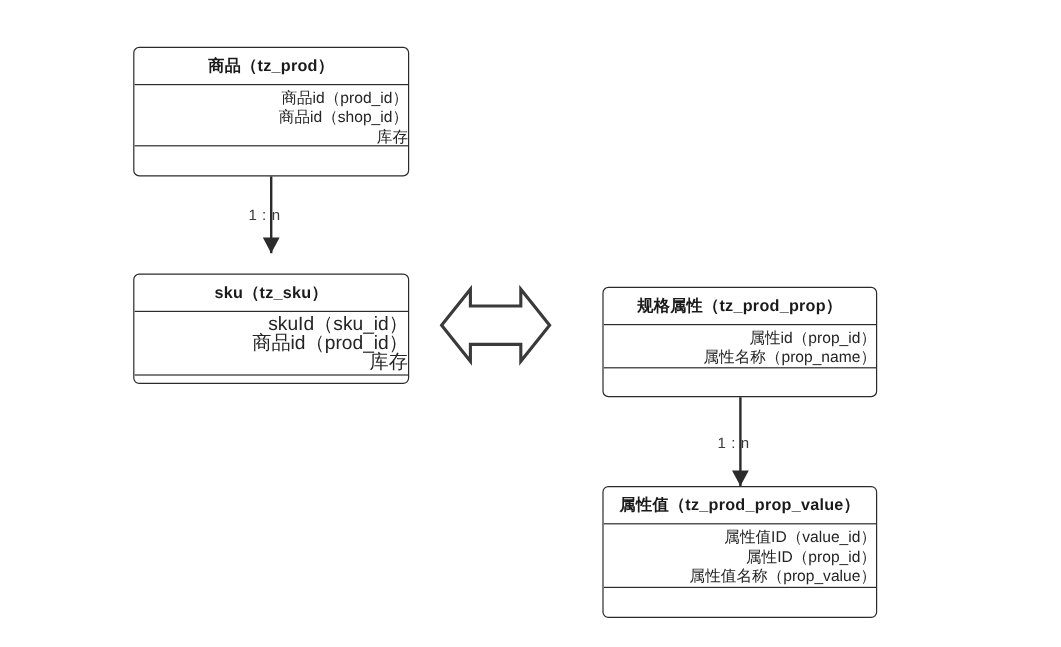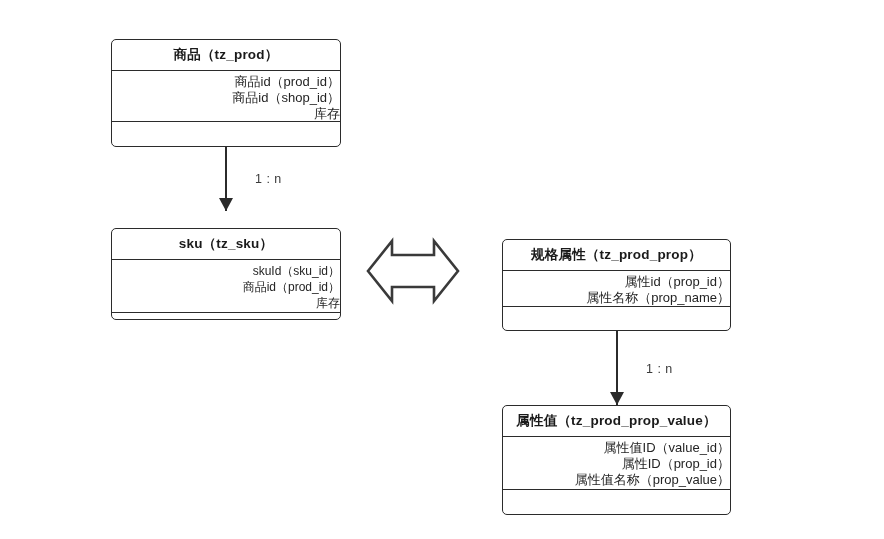--- a/index.html
+++ b/index.html
@@ -62,21 +62,21 @@
   }
 
   
   #ent-prod      { left: 111px; top: 39px;  width: 230px; height: 108px; }
   #ent-prod .entity-header  { height: 31px; font-size: 13.5px; }
   #ent-prod .entity-fields  { height: 51px; font-size: 13px; }
   #ent-prod .entity-footer  { height: 24px; }
 
   #ent-sku       { left: 111px; top: 228px; width: 230px; height: 92px; }
   #ent-sku .entity-header   { height: 31px; font-size: 13.5px; }
-  #ent-sku .entity-fields   { height: 53px; font-size: 12px; }
+  #ent-sku .entity-fields   { height: 53px; font-size: 16px; }
   #ent-sku .entity-footer   { height: 24px; }
 
   #ent-prop      { left: 502px; top: 239px; width: 229px; height: 92px; }
   #ent-prop .entity-header  { height: 31px; font-size: 13.5px; }
   #ent-prop .entity-fields  { height: 36px; font-size: 13px; }
   #ent-prop .entity-footer  { height: 24px; }
 
   #ent-propvalue { left: 502px; top: 405px; width: 229px; height: 110px; }
   #ent-propvalue .entity-header { height: 31px; font-size: 13.5px; }
   #ent-propvalue .entity-fields { height: 53px; font-size: 13px; }
@@ -98,21 +98,20 @@
     border-left: 7px solid transparent;
     border-right: 7px solid transparent;
     border-top: 13px solid #2b2b2b;
   }
   .conn-label {
     position: absolute;
     font-size: 12.5px;
     color: #3a3a3a;
     white-space: nowrap;
     letter-spacing: 0.5px;
-    margin-left: 48px;
   }
 
   
   #conn-prod-sku .conn-line      { left: 225px; top: 147px; height: 64px; }
   #conn-prod-sku .conn-arrowhead { left: 219px; top: 198px; }
   #conn-prod-sku .conn-label     { left: 207px; top: 172px; }
 
   
   #conn-prop-value .conn-line      { left: 616px; top: 331px; height: 74px; }
   #conn-prop-value .conn-arrowhead { left: 610px; top: 392px; }

